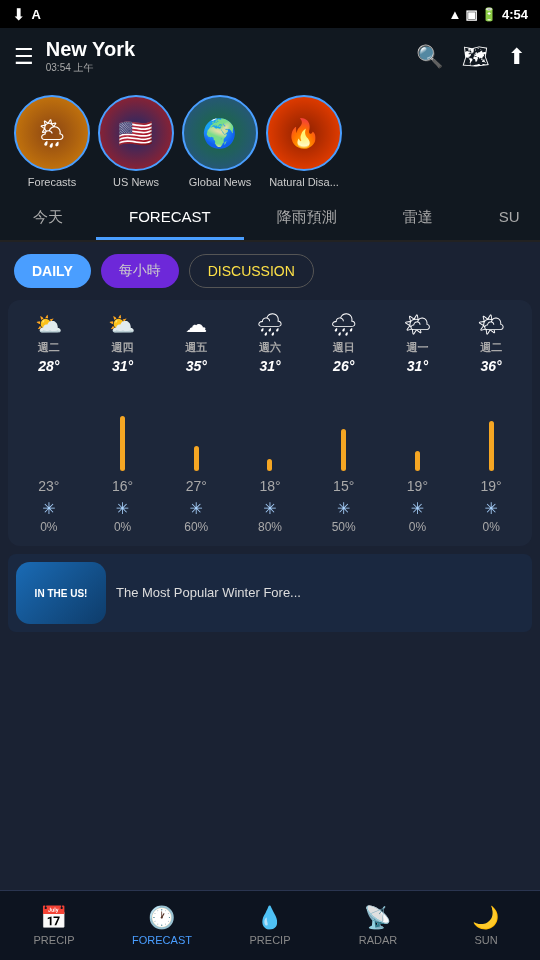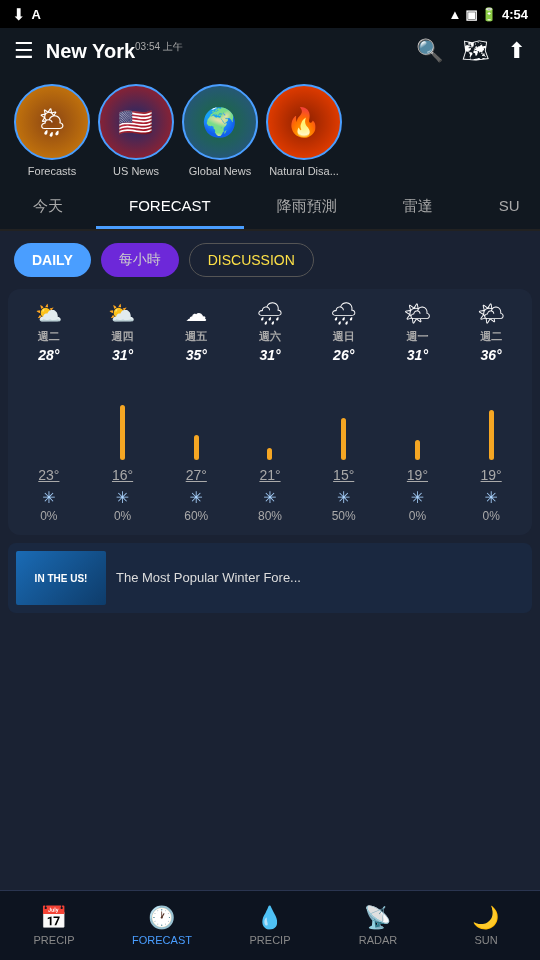--- a/index.html
+++ b/index.html
@@ -28,21 +28,21 @@
     
     .header {
       display: flex;
       align-items: center;
       justify-content: space-between;
       padding: 10px 14px;
       background: #111820;
     }
     .header-left { display: flex; align-items: center; gap: 12px; }
     .hamburger { font-size: 22px; cursor: pointer; }
-    .location-block { display: flex; }
+    .location-block { display: flex; flex-direction: column; }
     .location-name { font-size: 20px; font-weight: 600; }
     .location-time { font-size: 10px; color: #aaa; }
     .header-icons { display: flex; gap: 18px; align-items: center; }
     .header-icon { font-size: 22px; cursor: pointer; }
 
     
     .stories {
       display: flex;
       gap: 8px;
       padding: 10px 14px;
@@ -140,39 +140,39 @@
       display: flex;
       align-items: flex-end;
       justify-content: center;
       margin: 4px 0;
     }
     .precip-bar {
       width: 5px;
       background: #f5a623;
       border-radius: 3px;
     }
-    .low-temp { font-size: 14px; color: #aaa; margin: 3px 1px; text-decoration: underline; }
+    .low-temp { font-size: 14px; color: #aaa; margin: 3px 1px; }
     .snow-icon { font-size: 16px; color: #aad4ff; margin: 2px 0; }
     .precip-pct { font-size: 12px; color: #aaa; }
 
     
     .news-preview {
       display: flex;
       align-items: center;
       background: #1a2840;
       margin: 8px 8px 0;
       border-radius: 8px;
       padding: 8px;
       gap: 10px;
       cursor: pointer;
     }
     .news-thumb {
       width: 90px;
-      height: 54px;
-      border-radius: 2px;
+      height: 62px;
+      border-radius: 14px;
       background: linear-gradient(135deg, #1a6bb5 0%, #0e3c6a 100%);
       display: flex;
       align-items: center;
       justify-content: center;
       font-size: 10px;
       color: #fff;
       text-align: center;
       flex-shrink: 0;
       font-weight: bold;
     }
@@ -316,21 +316,21 @@
       <div class="precip-pct">60%</div>
     </div>
 
     <div class="forecast-day-col">
       <div class="weather-icon">🌧</div>
       <div class="day-label">週六</div>
       <div class="high-temp">31°</div>
       <div class="precip-bar-container">
         <div class="precip-bar" style="height:12px;"></div>
       </div>
-      <div class="low-temp">21°</div>
+      <div class="low-temp">18°</div>
       <div class="snow-icon">✳</div>
       <div class="precip-pct">80%</div>
     </div>
 
     <div class="forecast-day-col">
       <div class="weather-icon">🌧</div>
       <div class="day-label">週日</div>
       <div class="high-temp">26°</div>
       <div class="precip-bar-container">
         <div class="precip-bar" style="height:42px;"></div>

